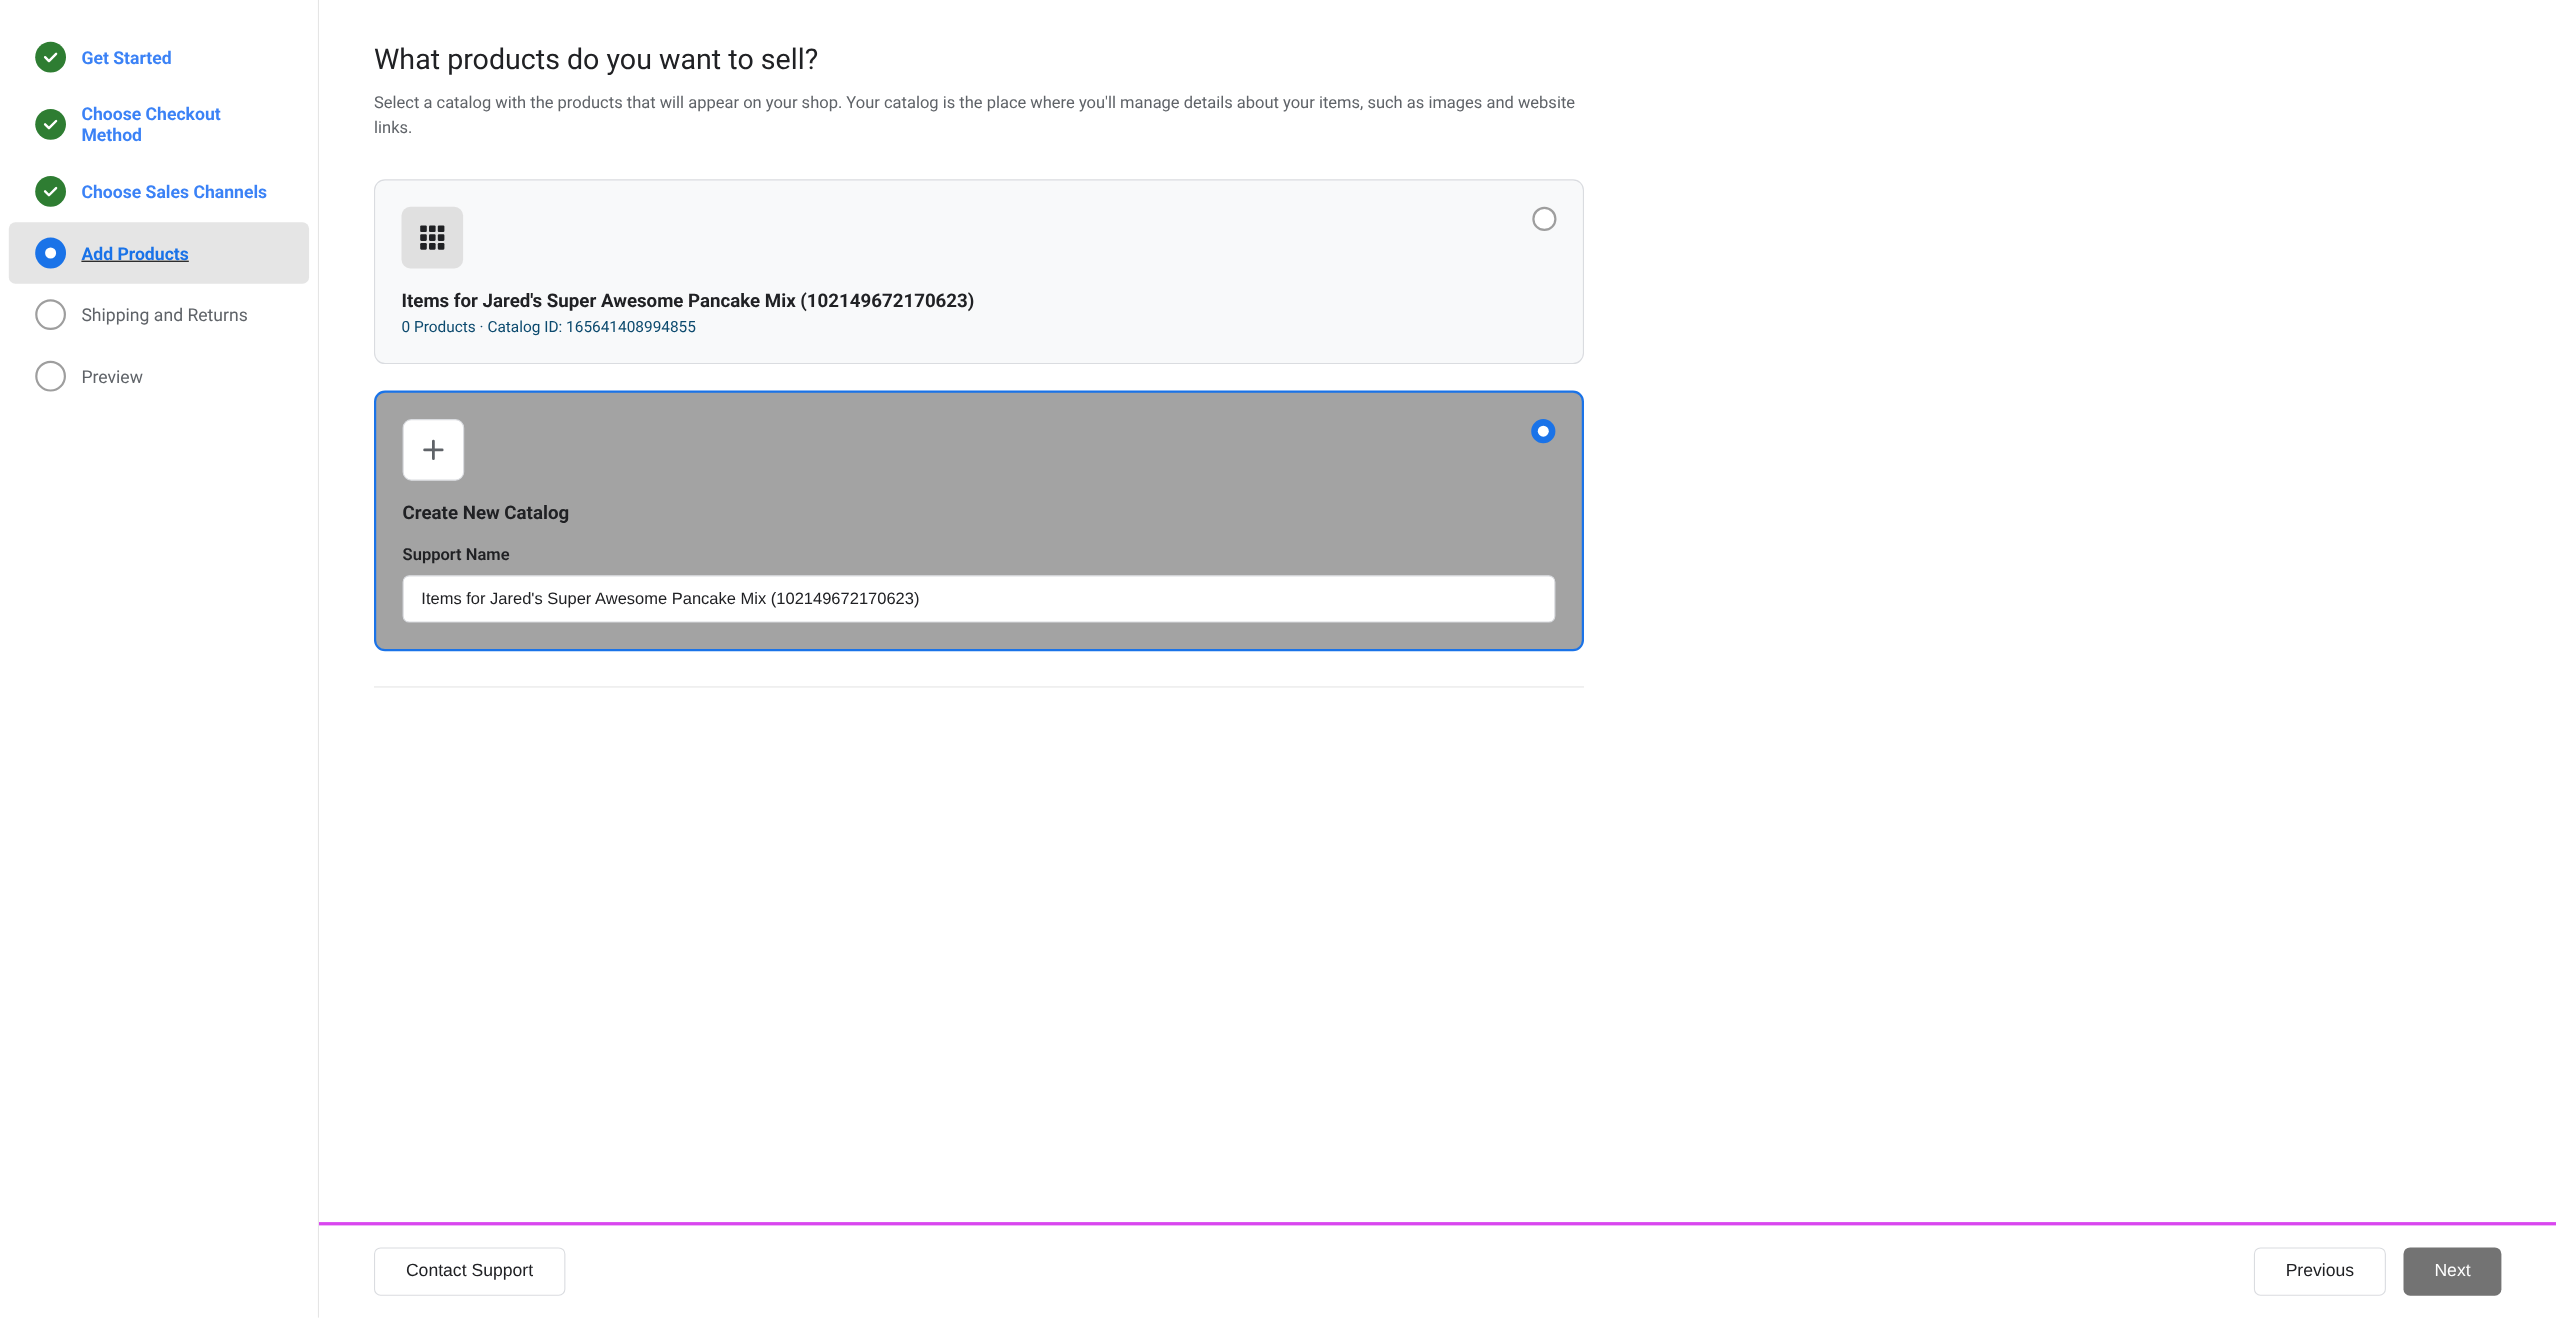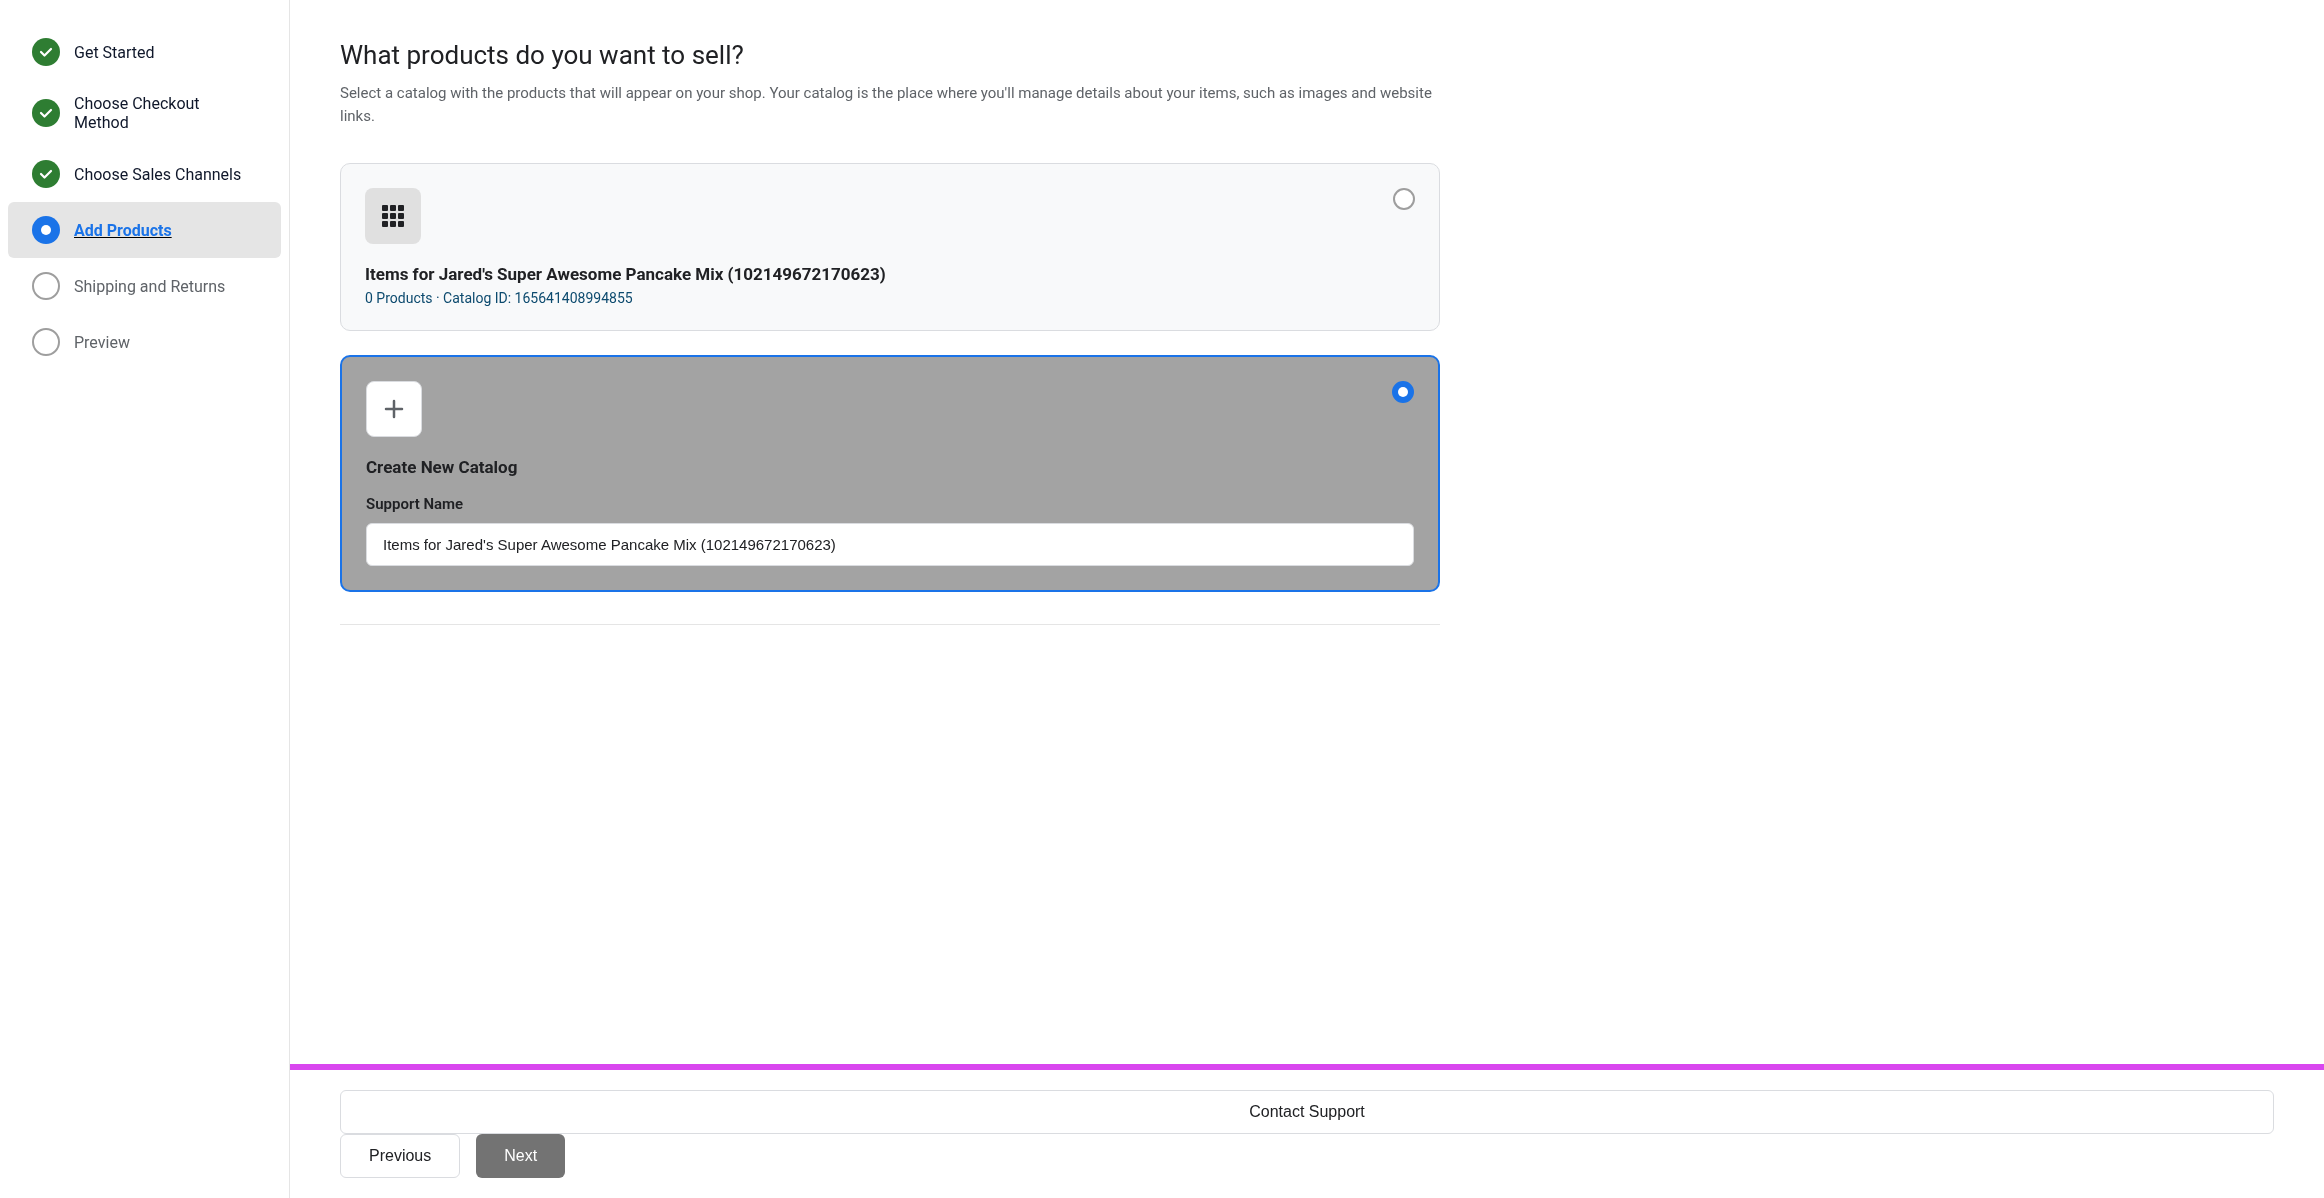--- a/index.html
+++ b/index.html
@@ -61,22 +61,22 @@
       border: 2px solid #9e9e9e;
     }
 
     .step-icon svg {
       width: 16px;
       height: 16px;
     }
 
     .sidebar-item .label {
       font-size: 16px;
-      font-weight: 400;
-      color: #0f172a;
+      font-weight: 700;
+      color: #3b82f6;
     }
 
     .sidebar-item.active .label {
       color: #1a73e8;
       font-weight: 700;
     }
 
     .sidebar-item.pending .label {
       color: #5f6368;
       font-weight: 400;
@@ -203,26 +203,26 @@
 
     
     .divider {
       border: none;
       border-top: 1px solid #e5e5e5;
       margin: 32px 0;
     }
 
     
     .footer {
-      border-top: 6px solid #d946ef;
+      border-top: 3px solid #d946ef;
       padding: 20px 50px;
       display: flex;
+      align-items: center;
       justify-content: space-between;
       background: #fff;
-      flex-direction: column;
     }
 
     .btn {
       padding: 12px 28px;
       border-radius: 6px;
       font-size: 16px;
       font-weight: 500;
       cursor: pointer;
       border: 1px solid #dadce0;
       background: #fff;

